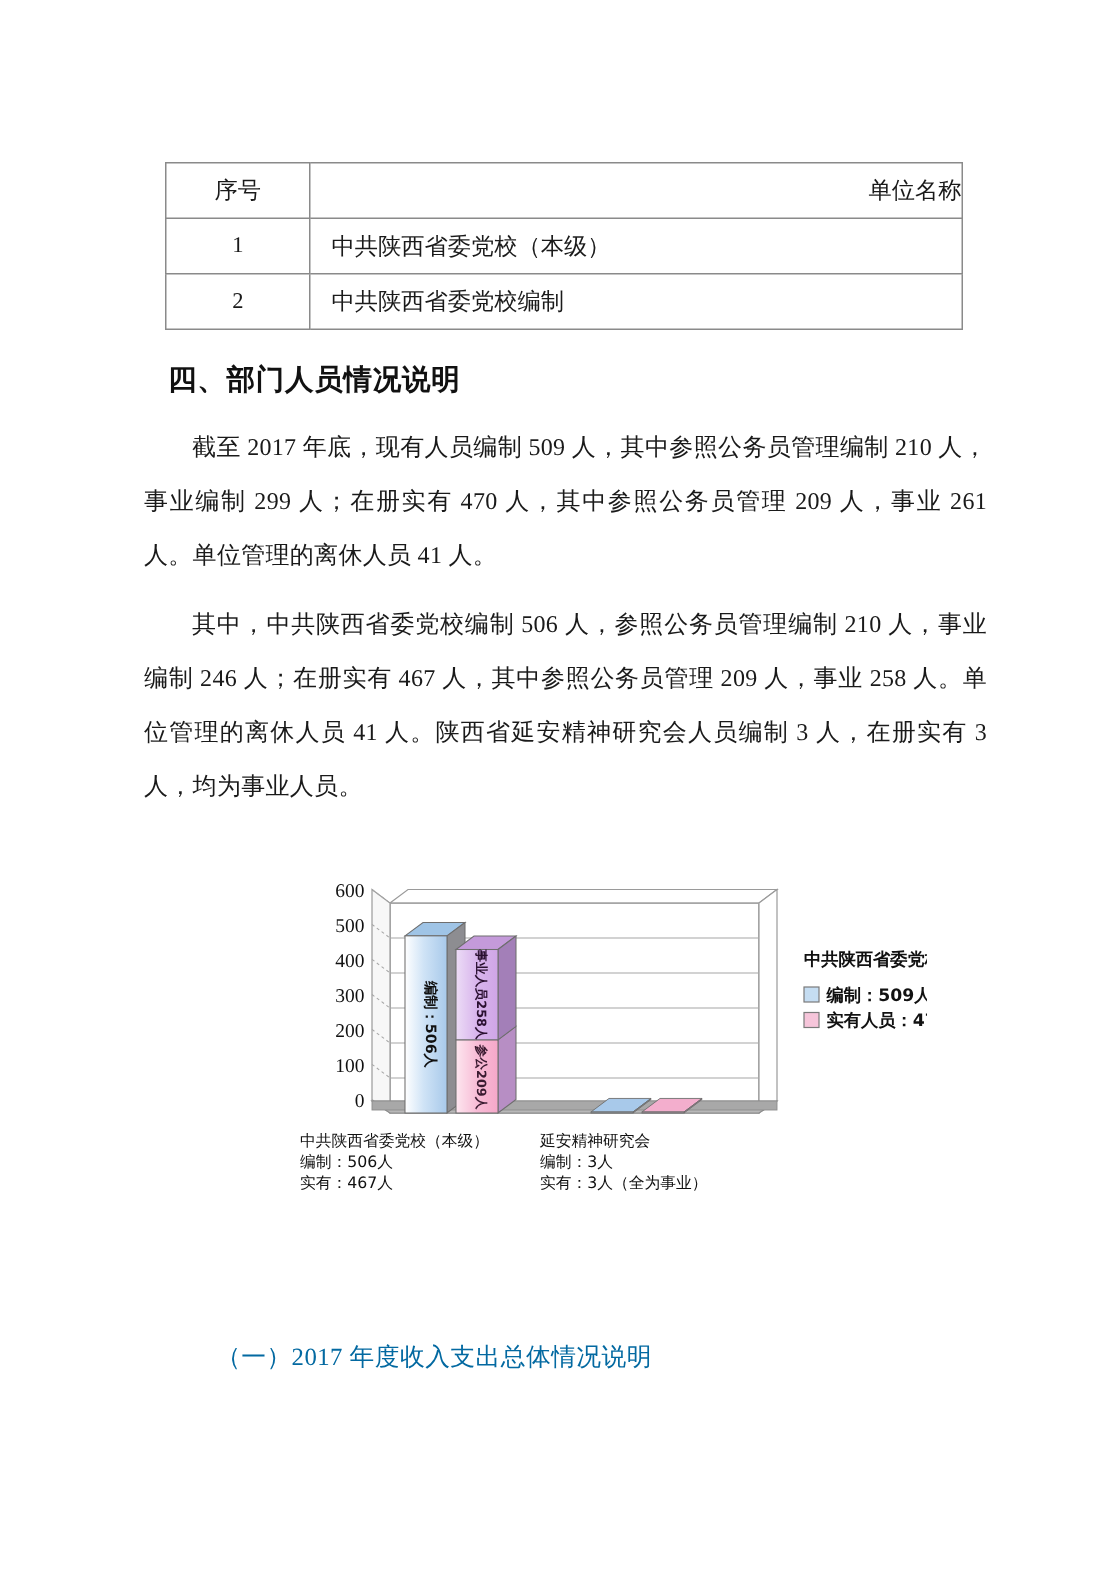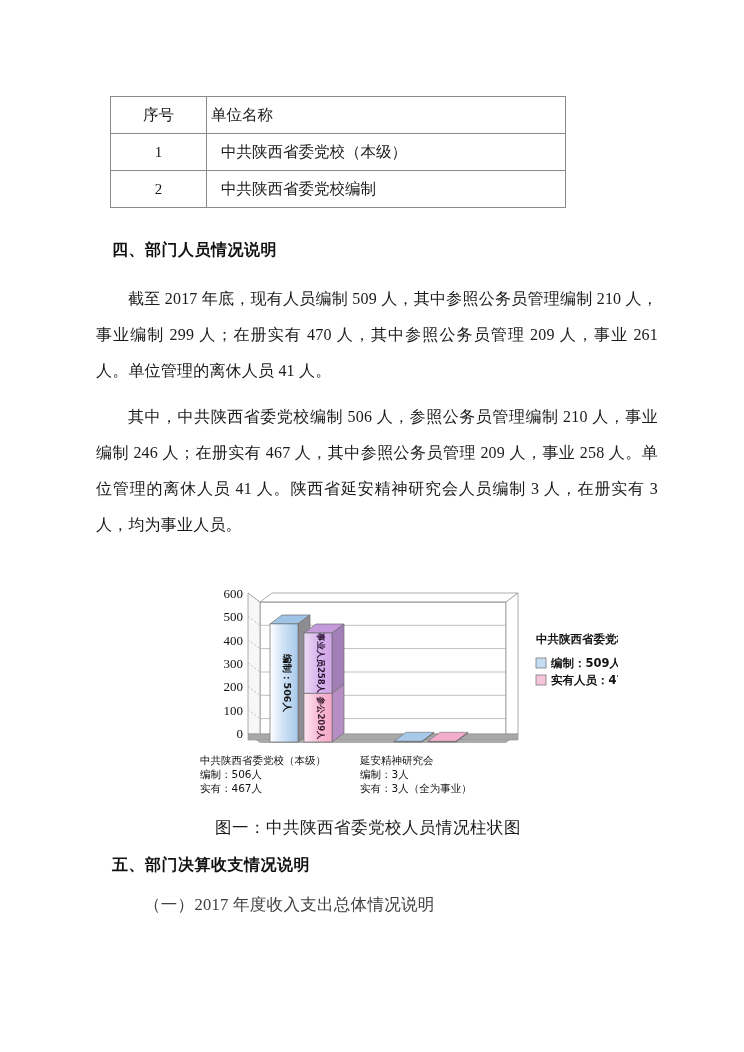--- a/index.html
+++ b/index.html
@@ -13,46 +13,46 @@
     position: relative;
     overflow: hidden;
   }
 
   .page { position: relative; width: 744px; height: 1052px; }
 
   
   .unit-table {
     position: absolute;
     left: 110px;
-    top: 96px;
-    width: 456px;
+    top: 108px;
+    width: 532px;
     border-collapse: collapse;
     table-layout: fixed;
   }
   .unit-table td, .unit-table th {
     border: 1px solid #8a8a8a;
     font-weight: normal;
     font-size: 15.5px;
     font-family: "Liberation Serif", "DejaVu Serif", serif;
     color: #1a1a1a;
     padding: 0;
     height: 37px;
     vertical-align: middle;
   }
   .unit-table .col-no { width: 96px; text-align: center; }
   .unit-table .col-name { text-align: left; padding-left: 14px; }
-  .unit-table .hdr-name { text-align: left; padding-left: 4px; }
+  .unit-table .hdr-name { text-align: right; padding-left: 4px; }
   .unit-table .num { font-size: 15px; }
 
   
   .sec-heading {
     position: absolute;
     font-family: Liberation Sans, sans-serif;
     font-weight: bold;
-    font-size: 16px;
+    font-size: 19px;
     letter-spacing: 0.5px;
     color: #111;
     white-space: nowrap;
   }
   .para {
     position: absolute;
     font-size: 16px;
     line-height: 36px;
     color: #1a1a1a;
     text-align: justify;
@@ -74,21 +74,21 @@
     position: absolute;
     font-size: 16.5px;
     color: #1a1a1a;
     white-space: nowrap;
     letter-spacing: 0.5px;
   }
 
   .subsec {
     position: absolute;
     font-size: 16.5px;
-    color: #404040;
+    color: #0369a1;
     white-space: nowrap;
     letter-spacing: 0.3px;
   }
 </style>
 </head>
 <body>
 
 <div class="page">
 
   <table class="unit-table">
@@ -222,19 +222,17 @@
         <text x="2" y="190">编制：506人</text>
         <text x="2" y="204">实有：467人</text>
 
         <text x="162" y="176">延安精神研究会</text>
         <text x="162" y="190">编制：3人</text>
         <text x="162" y="204">实有：3人（全为事业）</text>
       </g>
     </svg>
   </div>
 
-  <div class="chart-caption" style="left:215px; top:817px;">图一：中共陕西省委党校人员情况柱状图</div>
-
-  <div class="sec-heading" style="left:112px; top:855px;">五、部门决算收支情况说明</div>
+
 
   <div class="subsec" style="left:144px; top:894px;">（一）2017 年度收入支出总体情况说明</div>
 
 </div>
 
 </body></html>

